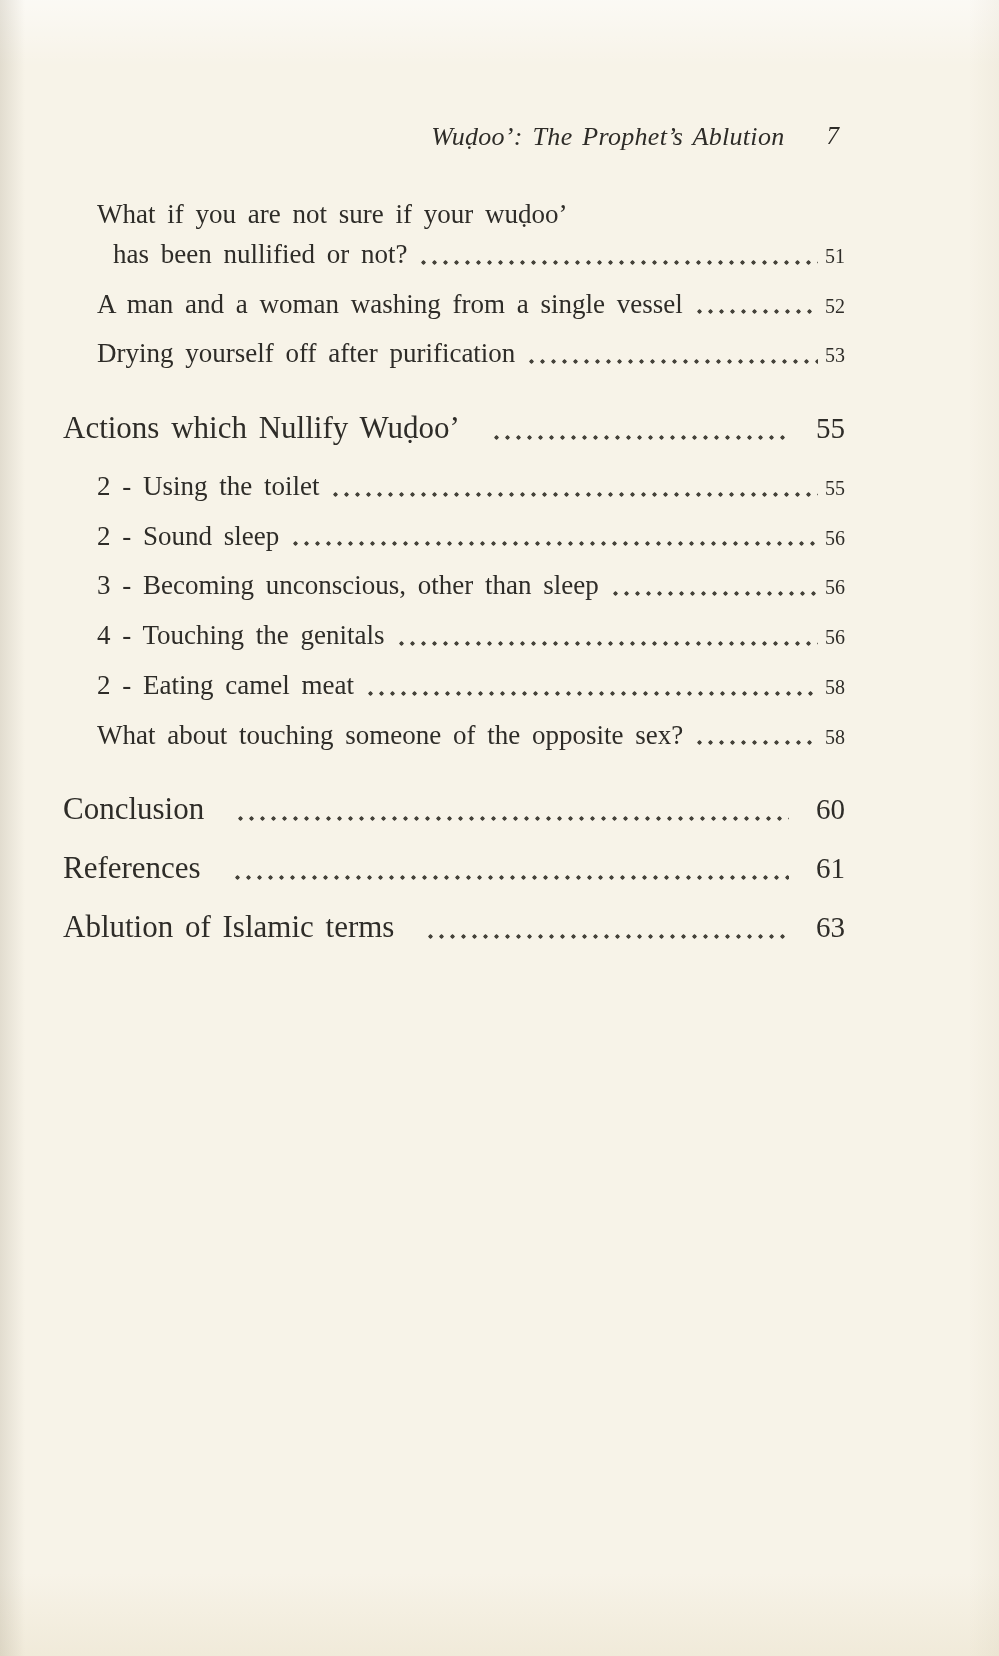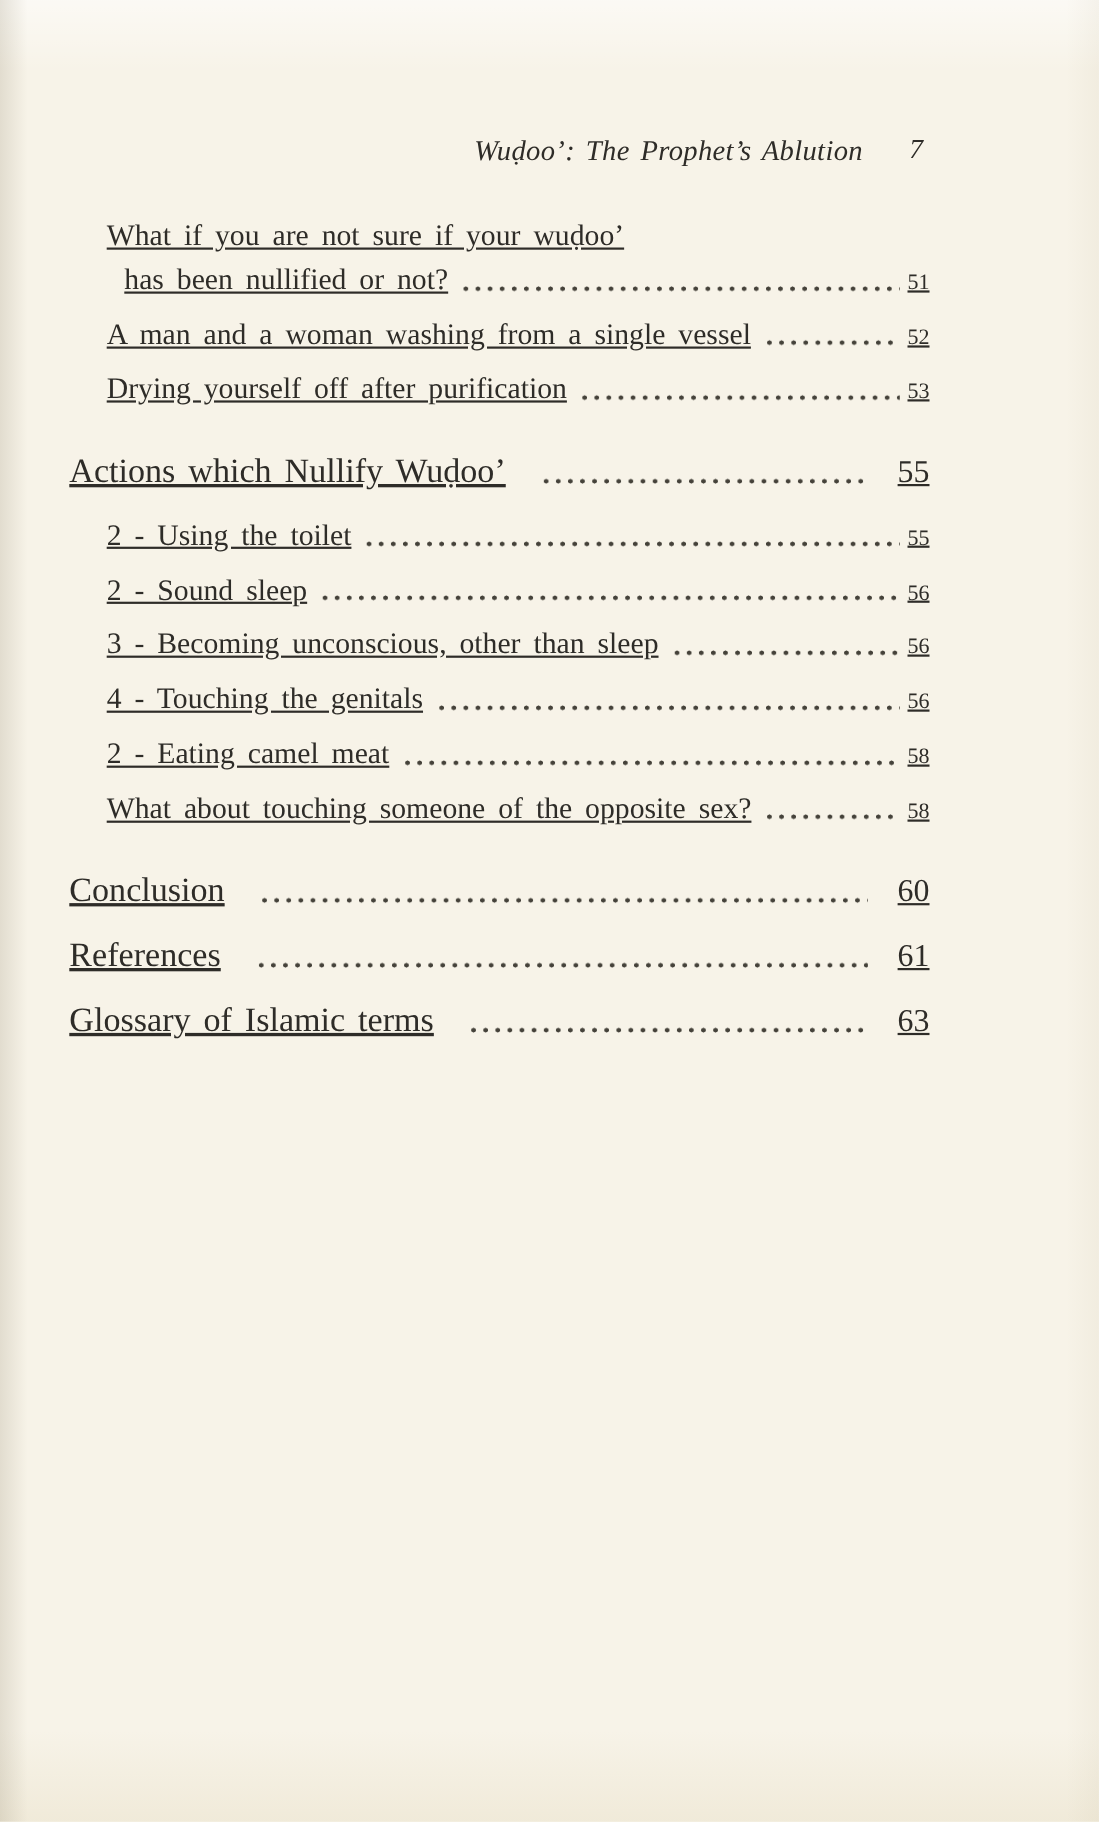--- a/index.html
+++ b/index.html
@@ -28,21 +28,21 @@
       linear-gradient(180deg, rgba(255,255,255,0.55), rgba(0,0,0,0) 4%);
   }
 
   .running-head {
     position: absolute;
     top: 122px;
     left: 63px;
     right: 160px;
     display: flex;
     justify-content: flex-end;
-    align-items: center;
+    align-items: flex-start;
     font-size: 26px;
   }
   .running-head .rh-title {
     font-style: italic;
     letter-spacing: 0.3px;
     word-spacing: 3px;
   }
   .running-head .rh-folio {
     margin-left: 42px;
     font-style: italic;
@@ -55,21 +55,20 @@
     left: 63px;
     right: 154px;
   }
 
   .row {
     display: flex;
     align-items: baseline;
     line-height: 1.25;
     font-size: 27px;
     word-spacing: 5px;
-    text-decoration: underline;
   }
   .row .entry-text {
     white-space: nowrap;
   }
   .row.sub  { padding-left: 34px; }
   .row.cont { padding-left: 50px; }
   .row.section {
     font-size: 31px;
     word-spacing: 4px;
     gap: 20px;
@@ -180,18 +179,18 @@
     <span class="pagenum">60</span>
   </div>
 
   <div class="row section m-sect2">
     <span class="entry-text">References</span>
     <span class="leader"></span>
     <span class="pagenum">61</span>
   </div>
 
   <div class="row section m-sect2">
-    <span class="entry-text">Glossary of Islamic terms</span>
+    <span class="entry-text">Ablution of Islamic terms</span>
     <span class="leader"></span>
     <span class="pagenum">63</span>
   </div>
 
 </div>
 
 </body></html>

